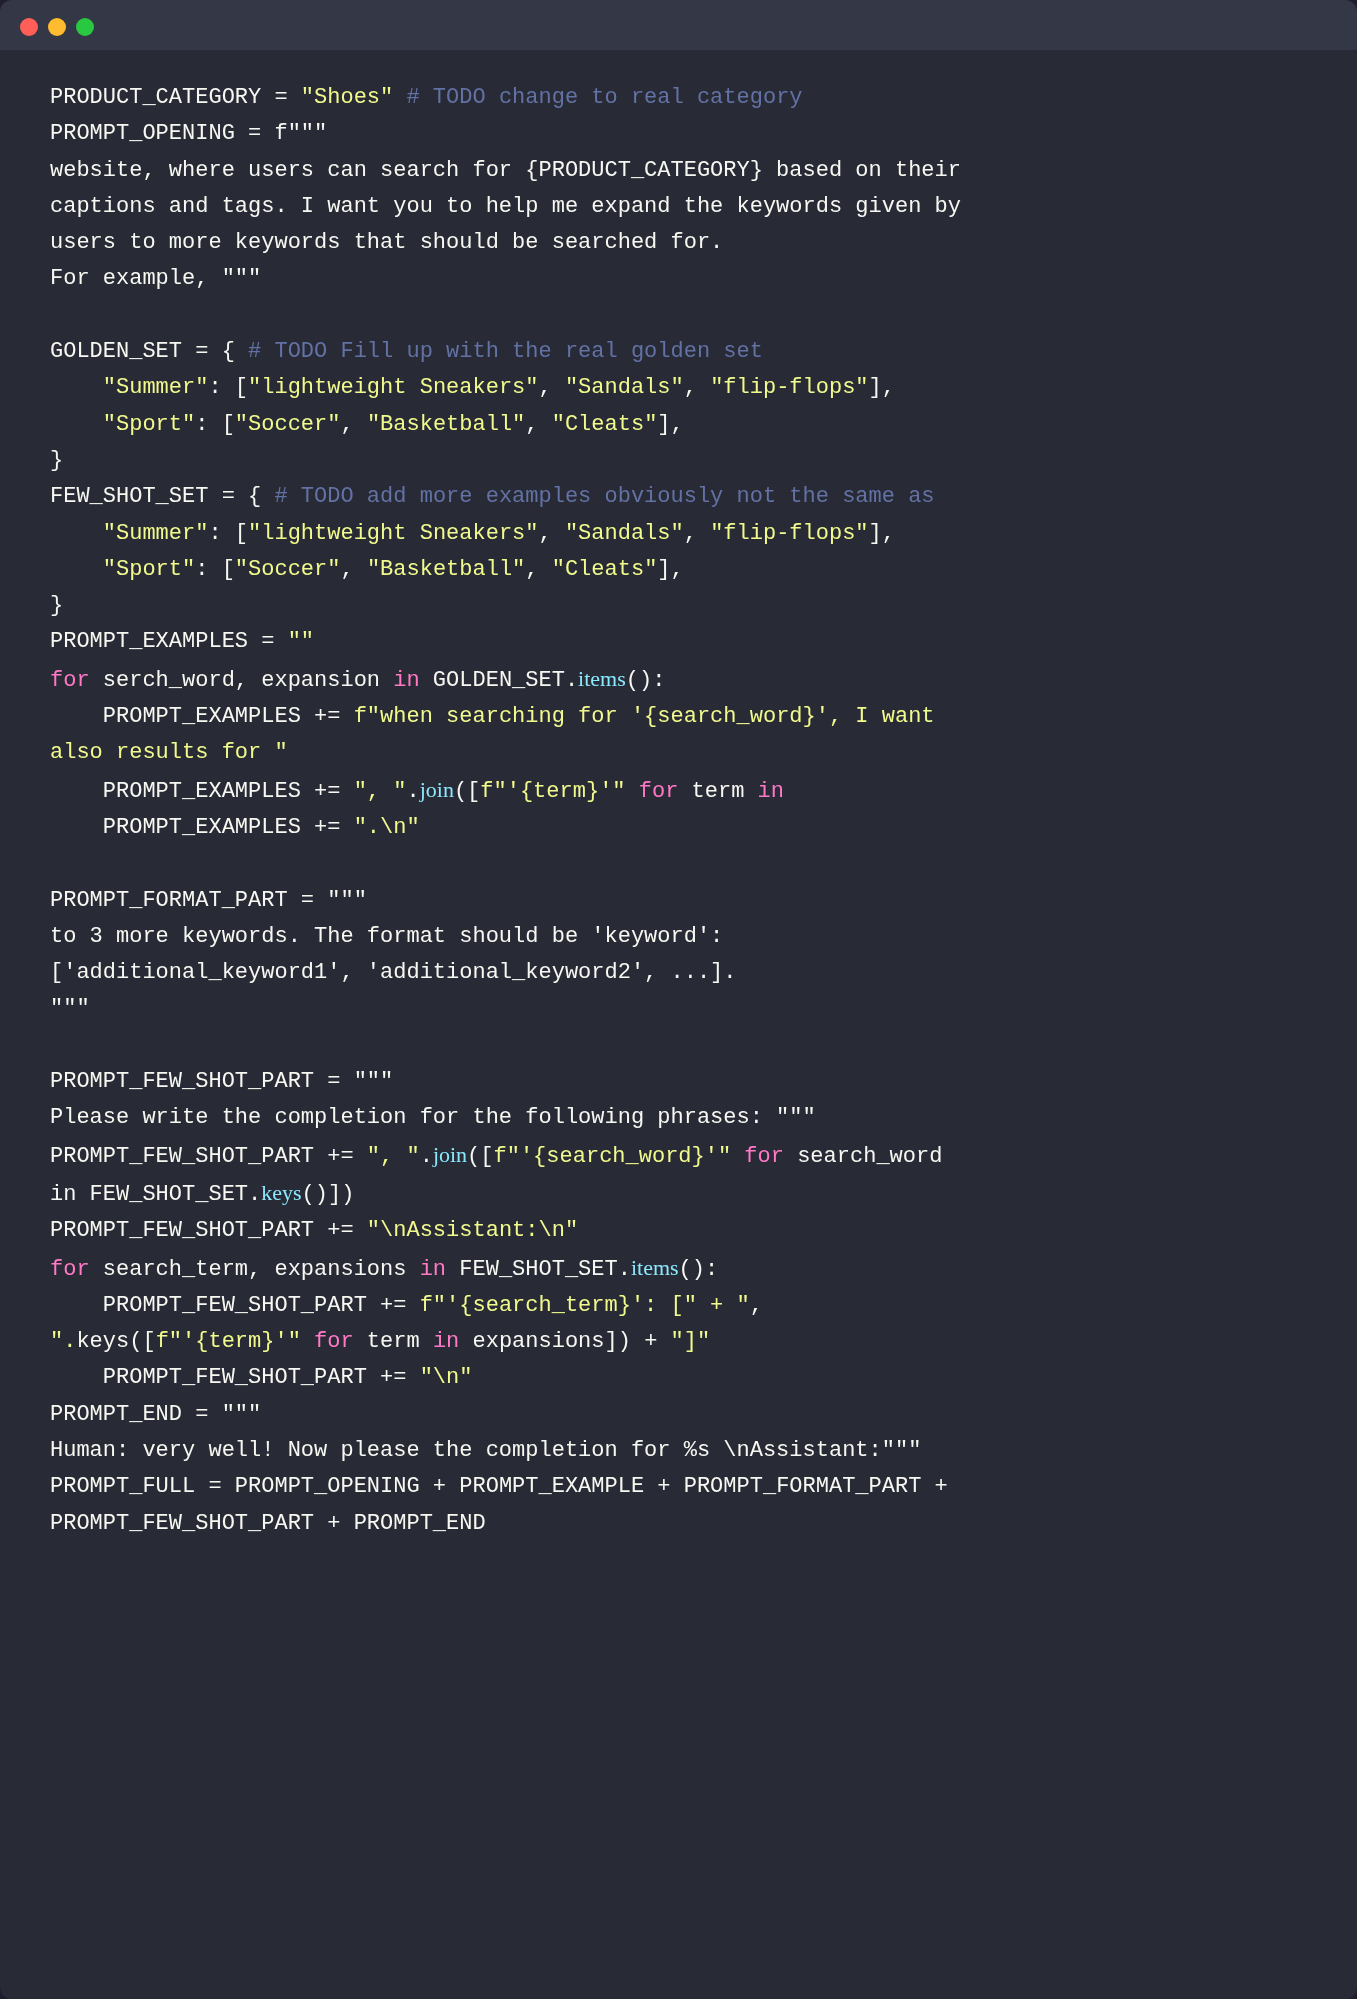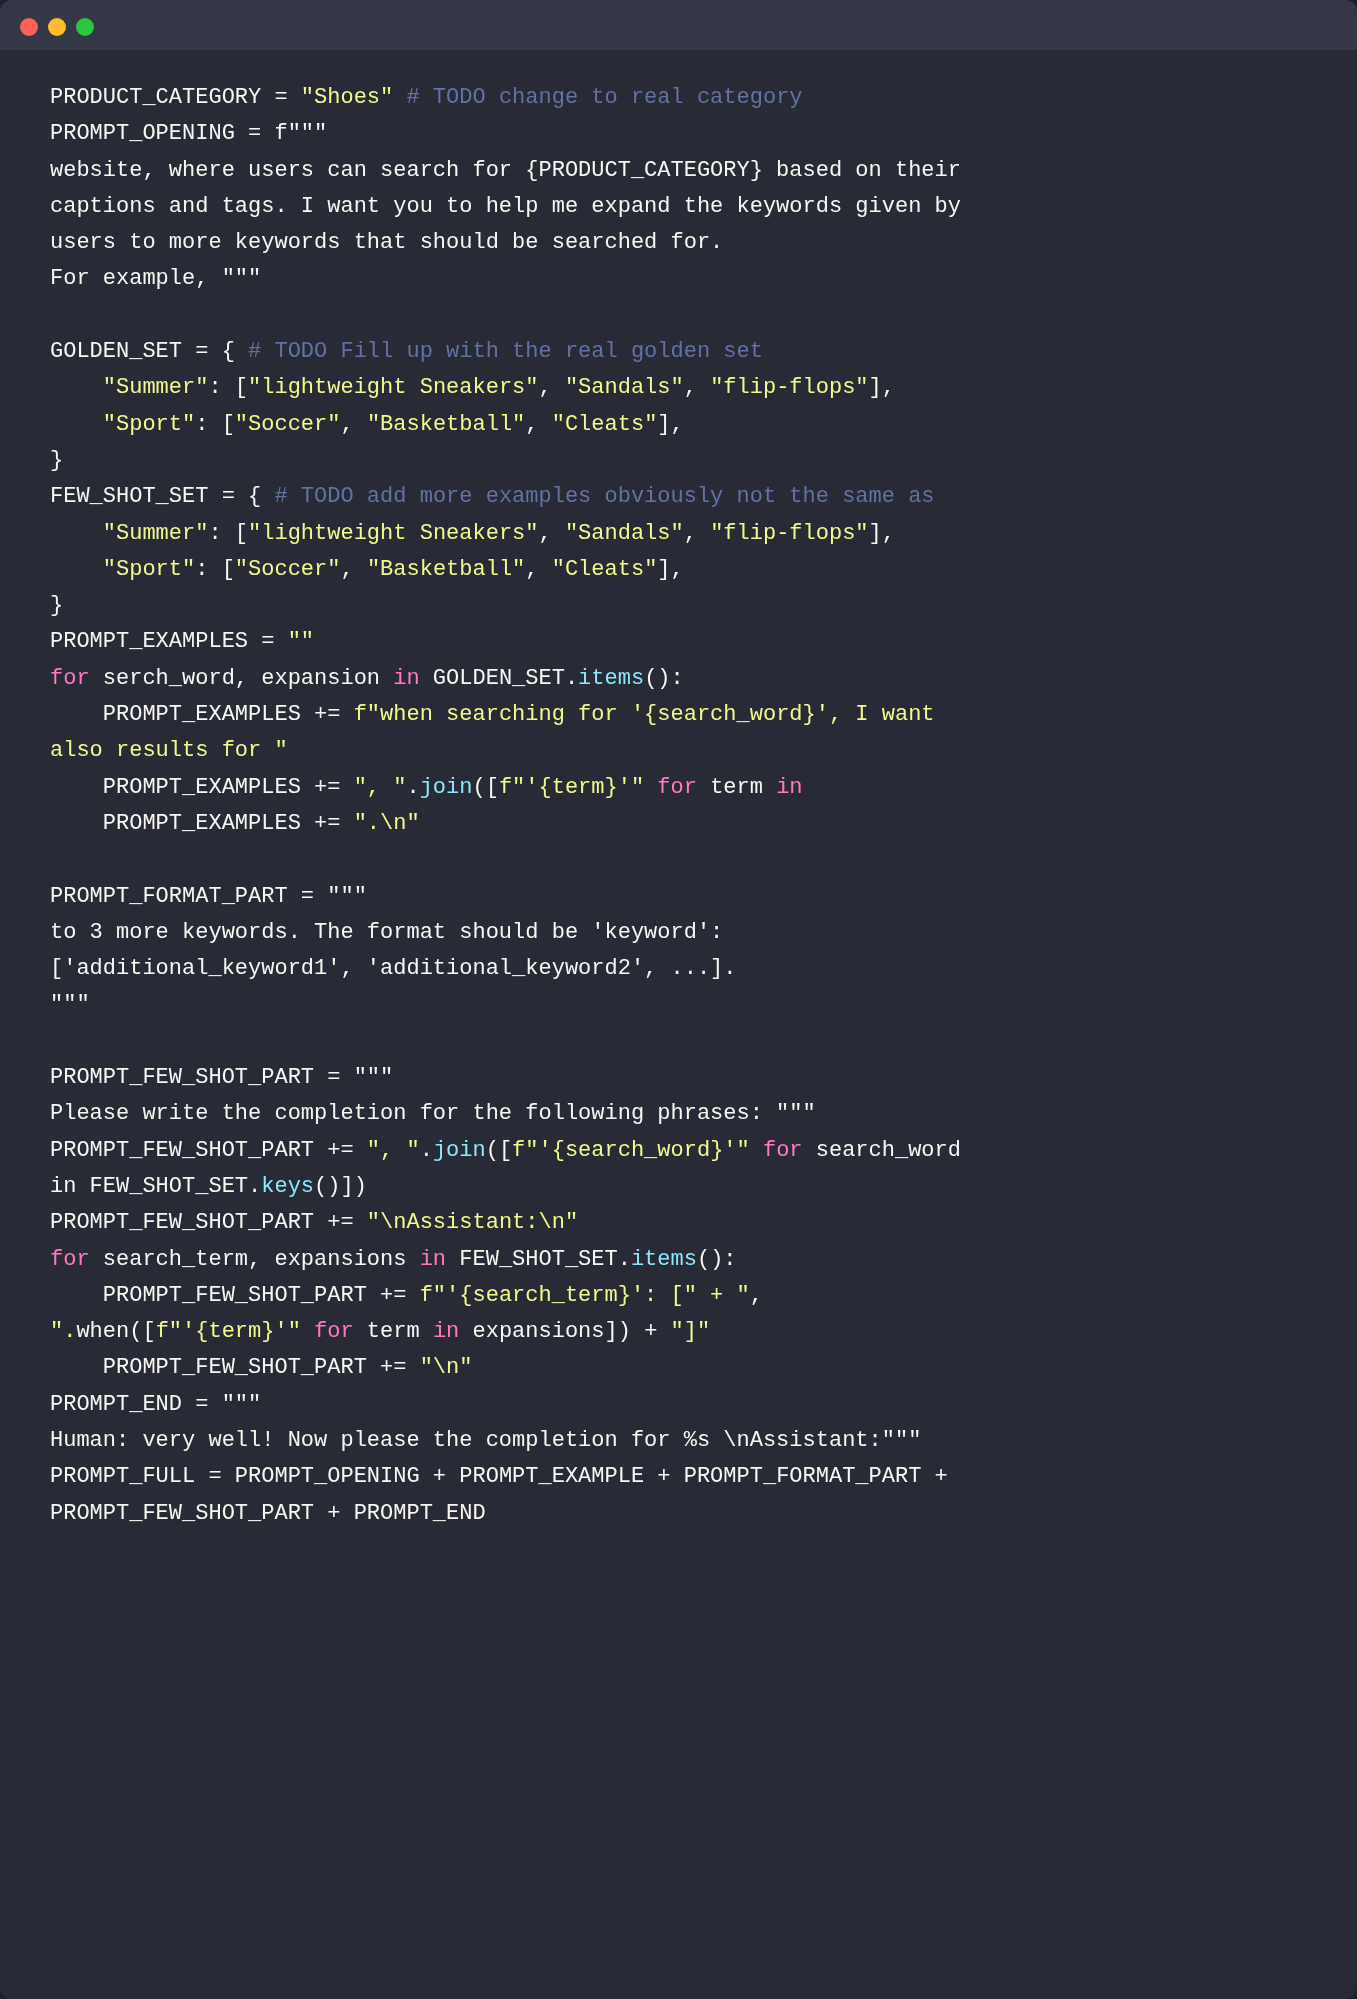--- a/index.html
+++ b/index.html
@@ -51,21 +51,21 @@
 
     .line {
       display: block;
       white-space: pre;
     }
 
     .blank { height: 1.65em; display: block; }
 
     
     .white    { color: #f8f8f2; }
-    .cyan     { color: #8be9fd; }
+    .cyan     { color: #8be9fd; font-family: Liberation Serif, serif; }
     .comment  { color: #6272a4; }
     .string   { color: #f1fa8c; }
     .keyword  { color: #ff79c6; margin-top: 33px; }
   </style>
 </head>
 <body>
 
 <div class="window">
   <div class="title-bar">
     <span class="traffic-light tl-red"></span>
@@ -108,21 +108,21 @@
 
     <span class="blank"></span>
 
     <span class="line"><span class="white">PROMPT_FEW_SHOT_PART </span><span class="white">= </span><span class="white">"""</span></span>
     <span class="line"><span class="white">Please write the completion for the following phrases: """</span></span>
     <span class="line"><span class="white">PROMPT_FEW_SHOT_PART += </span><span class="string">", "</span><span class="white">.</span><span class="cyan">join</span><span class="white">([</span><span class="string">f"'{search_word}'"</span><span class="white"> </span><span class="keyword">for</span><span class="white"> search_word</span></span>
     <span class="line"><span class="white">in FEW_SHOT_SET.</span><span class="cyan">keys</span><span class="white">()])</span></span>
     <span class="line"><span class="white">PROMPT_FEW_SHOT_PART += </span><span class="string">"\nAssistant:\n"</span></span>
     <span class="line"><span class="keyword">for</span><span class="white"> search_term, expansions </span><span class="keyword">in</span><span class="white"> FEW_SHOT_SET.</span><span class="cyan">items</span><span class="white">():</span></span>
     <span class="line"><span class="white">    PROMPT_FEW_SHOT_PART += </span><span class="string">f"'{search_term}': [" + "</span><span class="white">,</span></span>
-    <span class="line"><span class="string">".</span><span class="white">when([</span><span class="string">f"'{term}'"</span><span class="white"> </span><span class="keyword">for</span><span class="white"> term </span><span class="keyword">in</span><span class="white"> expansions]) + </span><span class="string">"]"</span></span>
+    <span class="line"><span class="string">".</span><span class="white">keys([</span><span class="string">f"'{term}'"</span><span class="white"> </span><span class="keyword">for</span><span class="white"> term </span><span class="keyword">in</span><span class="white"> expansions]) + </span><span class="string">"]"</span></span>
     <span class="line"><span class="white">    PROMPT_FEW_SHOT_PART += </span><span class="string">"\n"</span></span>
     <span class="line"><span class="white">PROMPT_END </span><span class="white">= </span><span class="white">"""</span></span>
     <span class="line"><span class="white">Human: very well! Now please the completion for %s \nAssistant:"""</span></span>
     <span class="line"><span class="white">PROMPT_FULL </span><span class="white">= PROMPT_OPENING + PROMPT_EXAMPLE + PROMPT_FORMAT_PART +</span></span>
     <span class="line"><span class="white">PROMPT_FEW_SHOT_PART + PROMPT_END</span></span>
 
   </div>
 </div>
 
 </body></html>

